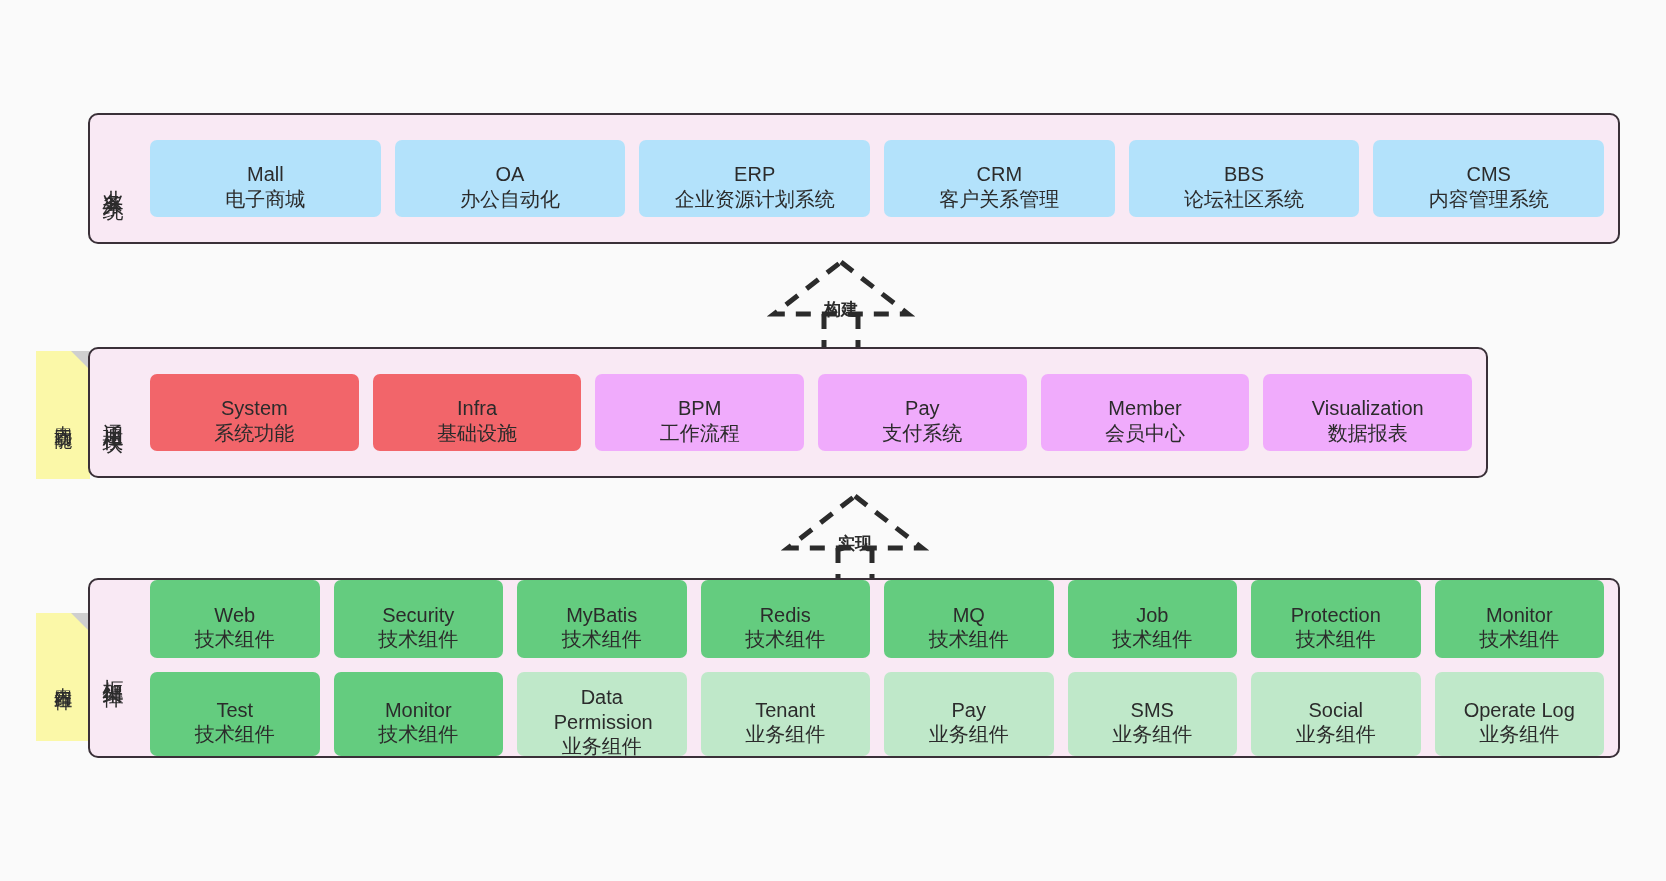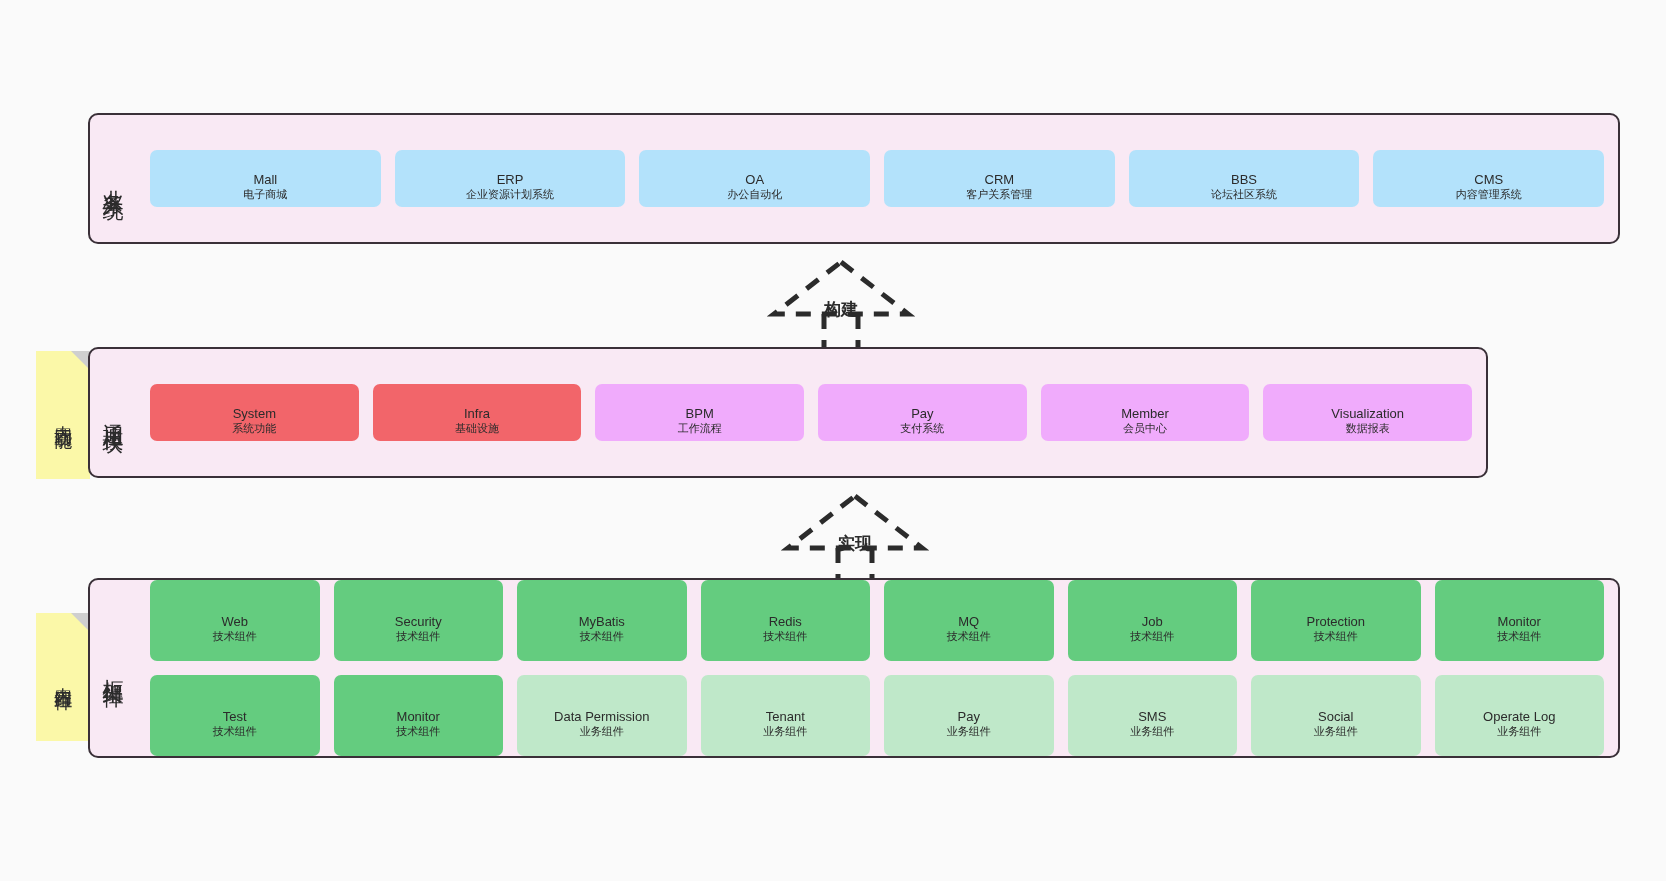--- a/index.html
+++ b/index.html
@@ -64,22 +64,22 @@
     border-radius: 7px;
     display: flex;
     flex-direction: column;
     align-items: center;
     justify-content: center;
     text-align: center;
     line-height: 1.22;
     padding: 6px 4px;
     color: #2b2b2b;
   }
-  .card .t1 { font-size: 13px; margin-top: 16px; }
-  .card .t2 { font-size: 11px; }
+  .card .t1 { font-size: 20px; margin-top: 16px; }
+  .card .t2 { font-size: 20px; }
 
   .c-blue        { background: #b3e2fb; }
   .c-red         { background: #f2656a; }
   .c-pink        { background: #f0abfc; }
   .c-green       { background: #64cc7f; }
   .c-greenlight  { background: #bfe8c9; }
 
   
   .sticky {
     position: absolute;
@@ -135,26 +135,26 @@
     <div class="layer-title">
       <span>业务系统</span>
     </div>
     <div class="layer-body">
       <div class="row">
         <div class="card c-blue">
           <div class="t1">Mall</div>
           <div class="t2">电子商城</div>
         </div>
         <div class="card c-blue">
+          <div class="t1">OA</div>
+          <div class="t2">办公自动化</div>
+        </div>
+        <div class="card c-blue">
           <div class="t1">ERP</div>
           <div class="t2">企业资源计划系统</div>
-        </div>
-        <div class="card c-blue">
-          <div class="t1">OA</div>
-          <div class="t2">办公自动化</div>
         </div>
         <div class="card c-blue">
           <div class="t1">CRM</div>
           <div class="t2">客户关系管理</div>
         </div>
         <div class="card c-blue">
           <div class="t1">BBS</div>
           <div class="t2">论坛社区系统</div>
         </div>
         <div class="card c-blue">

